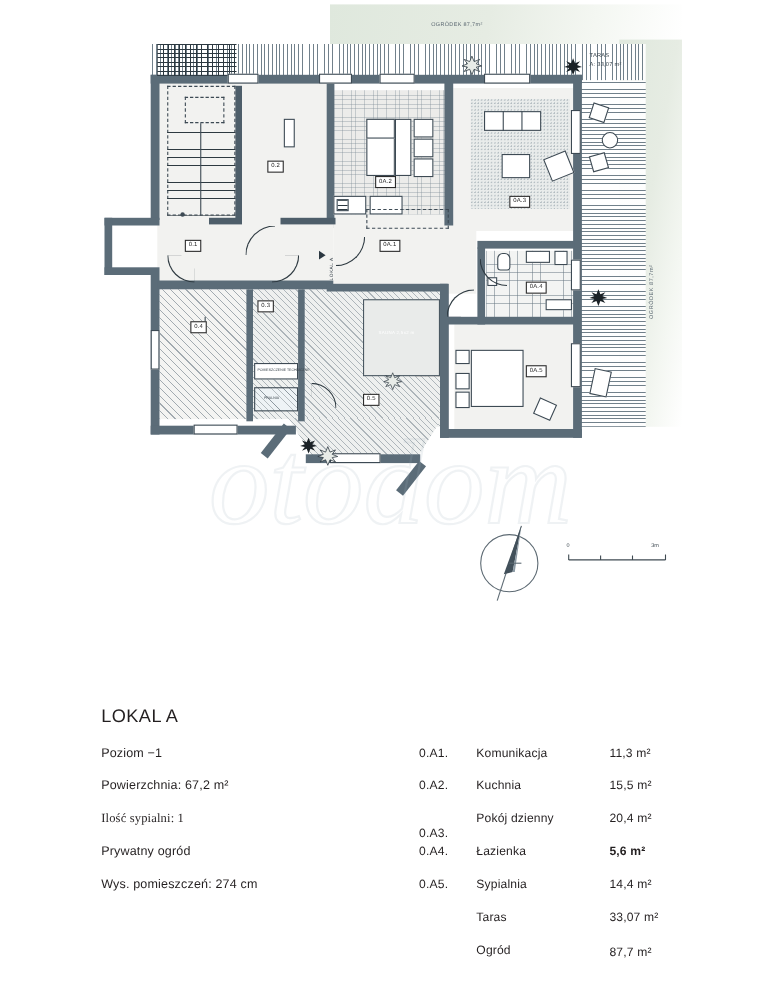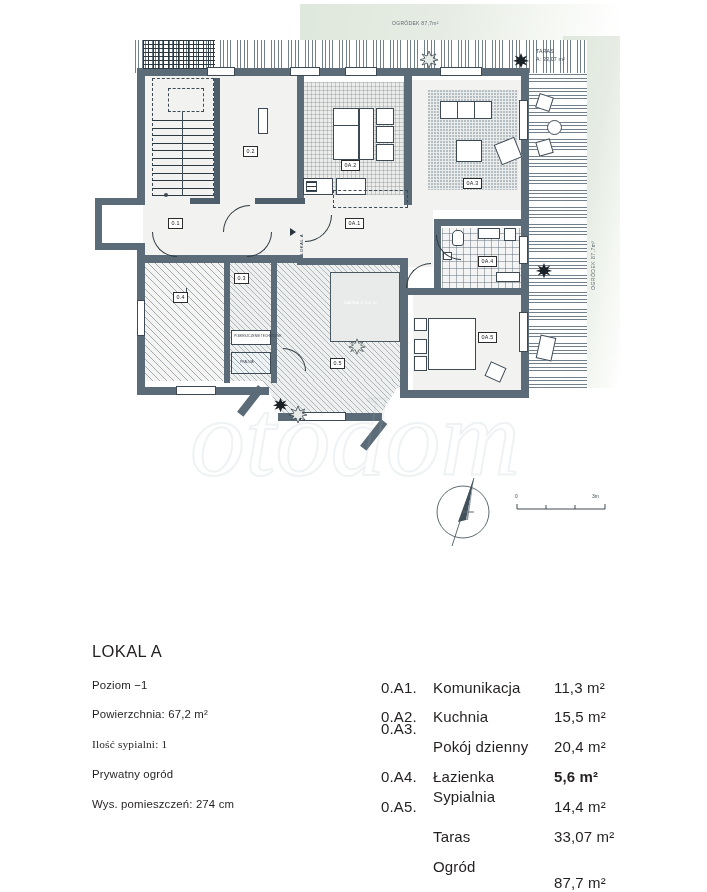--- a/index.html
+++ b/index.html
@@ -77,21 +77,21 @@
   .scalebar{position:absolute;}
   .scaletxt{position:absolute;font-size:5px;color:#3f4a52;}
 
   
   .plant{position:absolute;}
 
   
   #info{position:absolute;left:0;top:600px;width:707px;height:292px;}
   #lokal-title{position:absolute;left:92px;top:42px;font-size:16.5px;letter-spacing:.4px;color:#231f20;}
   .linfo{position:absolute;left:92px;font-size:11.4px;color:#231f20;letter-spacing:.15px;}
-  .tbl{position:absolute;font-size:15px;color:#231f20;letter-spacing:.15px;}
+  .tbl{position:absolute;font-size:11px;color:#231f20;letter-spacing:.15px;}
   .col-code{left:381px;}
   .col-name{left:433px;}
   .col-area{left:554px;}
 </style>
 </head>
 <body>
 
 <div id="plan-area">
 
   <div class="garden" style="left:300px;top:4px;width:320px;height:36px;"></div>
@@ -300,30 +300,30 @@
   <div class="linfo" style="top:198px;">Wys. pomieszczeń: 274 cm</div>
 
   <div class="tbl col-code" style="top:79px;">0.A1.</div>
   <div class="tbl col-name" style="top:79px;">Komunikacja</div>
   <div class="tbl col-area" style="top:79px;">11,3 m²</div>
 
   <div class="tbl col-code" style="top:108px;">0.A2.</div>
   <div class="tbl col-name" style="top:108px;">Kuchnia</div>
   <div class="tbl col-area" style="top:108px;">15,5 m²</div>
 
-  <div class="tbl col-code" style="top:120px;">0.A3.</div>
+  <div class="tbl col-code" style="top:152px;">0.A3.</div>
   <div class="tbl col-name" style="top:138px;">Pokój dzienny</div>
   <div class="tbl col-area" style="top:138px;">20,4 m²</div>
 
   <div class="tbl col-code" style="top:168px;">0.A4.</div>
   <div class="tbl col-name" style="top:168px;">Łazienka</div>
   <div class="tbl col-area" style="top:168px;font-weight:bold;">5,6 m²</div>
 
   <div class="tbl col-code" style="top:198px;">0.A5.</div>
-  <div class="tbl col-name" style="top:188px;">Sypialnia</div>
+  <div class="tbl col-name" style="top:198px;">Sypialnia</div>
   <div class="tbl col-area" style="top:198px;">14,4 m²</div>
 
   <div class="tbl col-name" style="top:228px;">Taras</div>
   <div class="tbl col-area" style="top:228px;">33,07 m²</div>
 
   <div class="tbl col-name" style="top:258px;">Ogród</div>
-  <div class="tbl col-area" style="top:274px;">87,7 m²</div>
+  <div class="tbl col-area" style="top:260px;">87,7 m²</div>
 </div>
 
 </body></html>

